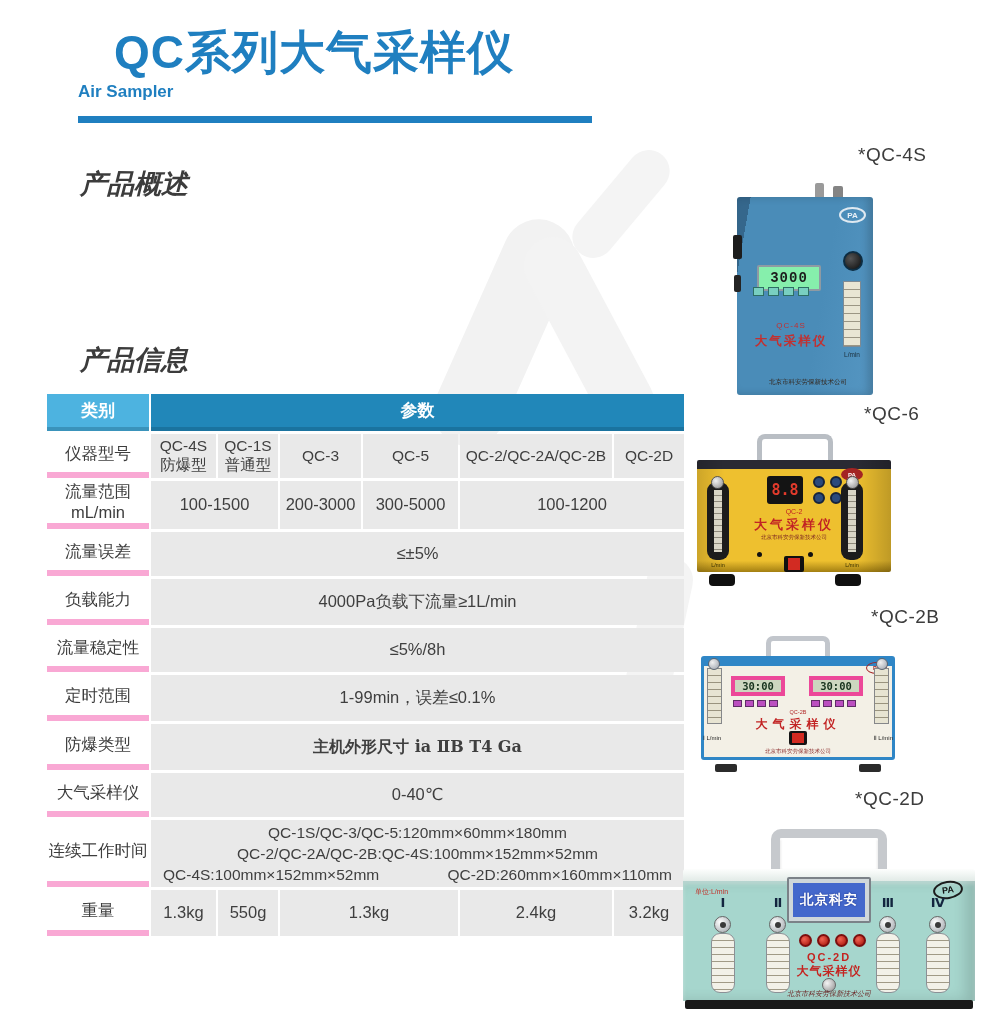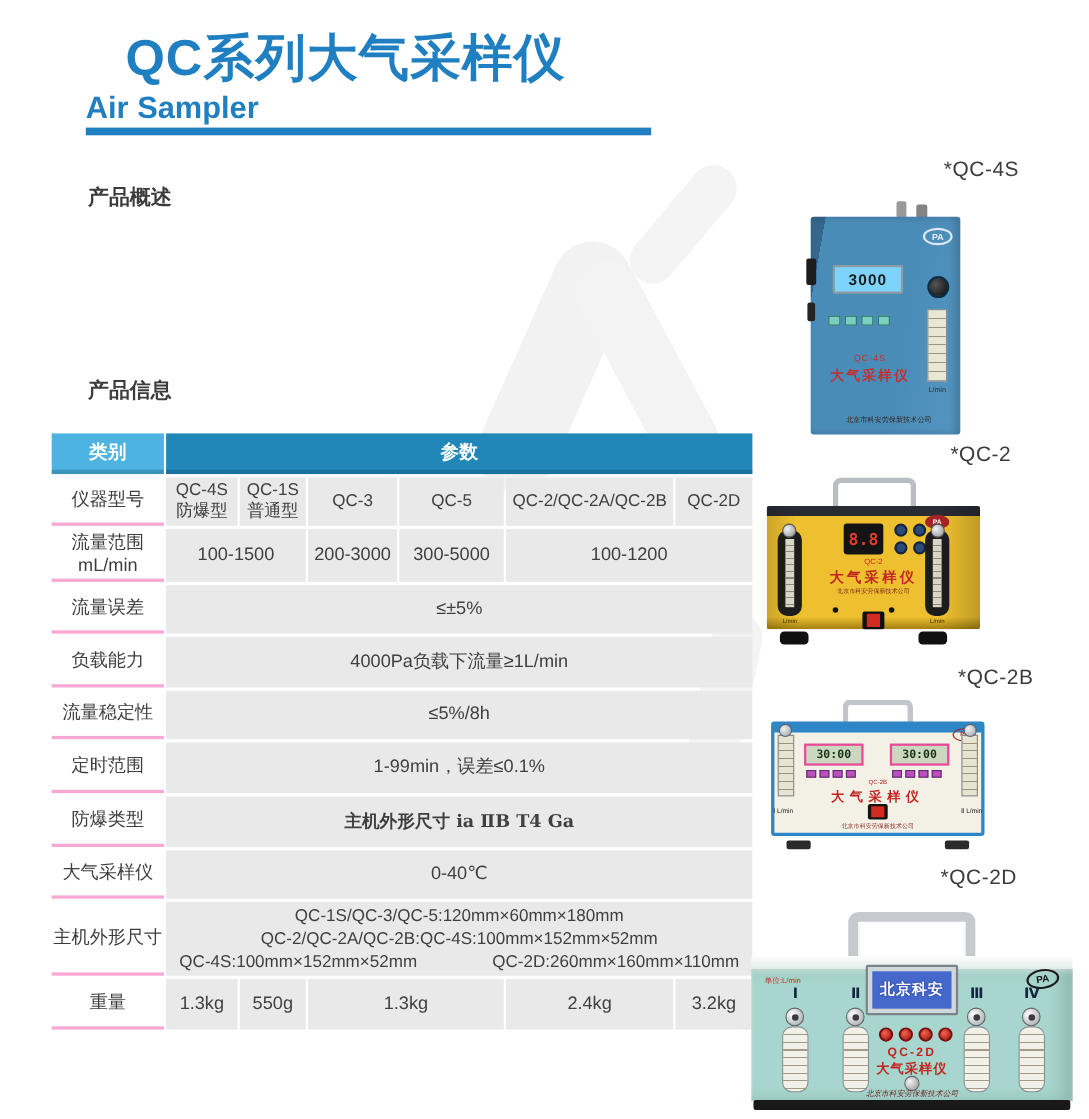--- a/index.html
+++ b/index.html
@@ -7,38 +7,38 @@
         font-family:"Liberation Sans","DejaVu Sans",sans-serif;color:#3f3f3f;}
   
   .wm{position:absolute;background:#f2f2f2;border-radius:40px;z-index:0;}
   .wm-a{left:468px;top:212px;width:72px;height:242px;transform:rotate(24deg);}
   .wm-b{left:560px;top:228px;width:58px;height:212px;transform:rotate(-28deg);background:#f3f3f3;}
   .wm-c{left:636px;top:556px;width:46px;height:152px;transform:rotate(12deg);background:#f4f4f4;}
   .wm-d{left:600px;top:140px;width:42px;height:128px;transform:rotate(40deg);background:#f4f4f4;}
   .z{position:relative;z-index:1;}
   
   .title{position:absolute;left:78px;top:22px;font-size:46px;font-weight:800;color:#1f7fc0;letter-spacing:1px;margin-left:36px;}
-  .subtitle{position:absolute;left:78px;top:82px;font-size:28px;font-weight:800;color:#1f7fc0;text-align:right;}
+  .subtitle{position:absolute;left:78px;top:82px;font-size:17px;font-weight:800;color:#1f7fc0;text-align:right;}
   .rule{position:absolute;left:78px;top:116px;width:514px;height:7px;background:#1f7fc0;}
-  .sec-h{position:absolute;left:80px;font-size:19px;font-weight:700;color:#3c3c3c;}
+  .sec-h{position:absolute;left:80px;font-size:27px;font-weight:700;color:#3c3c3c;font-style:italic;}
   .h-overview{top:166px;}
   .h-info{top:342px;}
   .para{position:absolute;left:80px;top:204px;width:588px;font-size:17.5px;line-height:37px;color:#474747;text-align:justify;}
   
   .spec-wrap{position:absolute;left:45px;top:391px;width:625px;}
   table.spec{border-collapse:separate;border-spacing:2px 3px;table-layout:fixed;width:625px;}
   col.c0{width:102px}col.c1{width:65px}col.c2{width:60px}col.c3{width:81px}
   col.c4{width:95px}col.c5{width:152px}col.c6{width:70px}
   .spec td,.spec th{padding:0;vertical-align:middle;text-align:center;font-weight:normal;}
   .spec thead th{height:33px;color:#fff;font-size:17px;font-weight:700;
                  border-bottom:4px solid rgba(9,64,92,0.28);}
   .th-cat{background:#4db3e0;}
   .th-par{background:#2187b9;}
   .spec td.lbl{background:#fff;color:#3d3d3d;font-size:16.5px;font-weight:500;
-               border-bottom:3px solid #f9a8d4;white-space:pre-line;line-height:1.25;}
+               border-bottom:6px solid #f9a8d4;white-space:pre-line;line-height:1.25;}
   .spec td.val{background:#e9e9e9;color:#3f3f3f;font-size:16.5px;white-space:pre-line;line-height:1.2;}
   .spec td.serif{font-family:"DejaVu Serif","Liberation Serif",serif;font-weight:700;font-size:16px;}
   tr.row-model{height:44px}tr.row-model td.val{font-size:15.5px;}
   tr.row-flow-range{height:48px}
   tr.row-flow-error{height:44px}tr.row-load{height:46px}tr.row-stability{height:44px}
   tr.row-timing{height:46px}tr.row-runtime{height:44px}tr.row-explosion{height:46px}
   tr.row-temp{height:44px}tr.row-weight{height:46px}
   tr.row-dims{height:66px}
   tr.row-dims td.val{font-size:15.5px;padding:2px 6px;}
   .dim-line{line-height:21px;}
@@ -52,23 +52,23 @@
   .d-qc4s{left:731px;top:183px;width:148px;height:212px;}
   .q4-noz1{left:84px;top:0;width:9px;height:18px;background:#9a9a9a;border-radius:2px;}
   .q4-noz2{left:102px;top:3px;width:10px;height:15px;background:#848484;border-radius:2px;}
   .q4-body{left:6px;top:14px;width:136px;height:198px;border-radius:3px;
            background:linear-gradient(100deg,#35678c 0 8%,#4a8cb8 8% 60%,#5596c2);
            box-shadow:inset -5px 0 8px rgba(0,0,0,.18);}
   .q4-tab1{left:2px;top:52px;width:9px;height:24px;background:#1d1d1d;border-radius:2px;}
   .q4-tab2{left:3px;top:92px;width:7px;height:17px;background:#242424;border-radius:2px;}
   .q4-pa{top:24px;right:13px;width:27px;height:16px;border:2px solid #dfe9f1;border-radius:50%;
          color:#eaf1f7;font-size:8px;font-weight:700;display:flex;align-items:center;justify-content:center;}
-  .q4-lcd{top:58px;left:26px;width:64px;height:26px;background:#7dd3fc;border:2px solid #8f9aa3;border-radius:2px;
+  .q4-lcd{top:82px;left:26px;width:64px;height:26px;background:#86efac;border:2px solid #8f9aa3;border-radius:2px;
           display:flex;align-items:center;justify-content:center;
-          font-family:Liberation Sans, sans-serif;font-size:14px;font-weight:700;color:#1c1c1c;letter-spacing:1px;}
+          font-family:Liberation Mono, monospace;font-size:14px;font-weight:700;color:#1c1c1c;letter-spacing:1px;}
   .q4-knob{top:68px;right:16px;width:20px;height:20px;border-radius:50%;
            background:radial-gradient(circle at 35% 35%,#555,#0c0c0c);border:2px solid #0d2d42;}
   .q4-btns{top:104px;left:22px;display:flex;gap:4px;}
   .q4-btns i{position:static;display:block;width:11px;height:9px;background:#79cfc0;border:1px solid #2e6e64;}
   .q4-meter{top:98px;right:18px;width:18px;height:66px;background:#e9e6d4;border:1px solid #7d8a94;
             background-image:repeating-linear-gradient(to bottom,transparent 0 7px,#9b9684 7px 8px);}
   .q4-lmin{top:168px;right:8px;width:38px;text-align:center;font-size:6.5px;color:#1c2f3c;}
   .q4-model{top:138px;left:30px;width:60px;text-align:center;font-size:8px;color:#c23030;letter-spacing:1px;}
   .q4-name{top:150px;left:16px;width:88px;text-align:center;font-size:12.5px;font-weight:700;color:#c23030;letter-spacing:2px;}
   .q4-co{bottom:8px;left:10px;right:4px;text-align:center;font-size:6.5px;color:#33241a;}
@@ -101,21 +101,21 @@
   .q2-sw{left:87px;top:122px;width:20px;height:16px;background:#101010;border-radius:2px;}
   .q2-sw i{left:4px;top:2px;width:12px;height:12px;background:#d22b22;}
   .q2-footL{left:12px;bottom:0;width:26px;height:12px;background:#101010;border-radius:4px;}
   .q2-footR{right:12px;bottom:0;width:26px;height:12px;background:#101010;border-radius:4px;}
   
   .d-qc2b{left:697px;top:636px;width:202px;height:136px;}
   .b-handle{left:69px;top:0;width:64px;height:24px;border:5px solid #c2c6cc;border-bottom:none;border-radius:7px 7px 0 0;}
   .b-body{left:4px;top:20px;width:194px;height:104px;background:#f3f0e6;border:3px solid #2f86c6;border-top:10px solid #2f86c6;border-radius:3px;}
   .b-pa{top:26px;right:12px;width:21px;height:12px;border:1px solid #a32424;border-radius:50%;color:#a32424;
         font-size:5.5px;font-weight:700;display:flex;align-items:center;justify-content:center;}
-  .b-lcd{top:40px;width:54px;height:20px;background:#ccd7bf;border:2px solid #ec4899;
+  .b-lcd{top:40px;width:54px;height:20px;background:#ccd7bf;border:4px solid #ec4899;
          display:flex;align-items:center;justify-content:center;
          font-family:"DejaVu Sans Mono",monospace;font-size:10.5px;font-weight:700;color:#17331d;}
   .b-lcdL{left:34px}.b-lcdR{left:112px}
   .b-btns{top:64px;display:flex;gap:3px;}
   .b-btnsL{left:36px}.b-btnsR{left:114px}
   .b-btns i{position:static;display:block;width:9px;height:7px;background:#bb4fc0;border:1px solid #5e2d66;}
   .b-meterL{left:10px;top:32px;width:15px;height:56px;background:#e7e4d2;border:1px solid #85878a;
             background-image:repeating-linear-gradient(to bottom,transparent 0 6px,#99937e 6px 7px);}
   .b-meterR{right:10px;top:32px;width:15px;height:56px;background:#e7e4d2;border:1px solid #85878a;
             background-image:repeating-linear-gradient(to bottom,transparent 0 6px,#99937e 6px 7px);}
@@ -232,37 +232,37 @@
           </tr>
           <tr class="row-explosion">
             <td class="lbl">防爆类型</td>
             <td class="val serif" colspan="6">主机外形尺寸 ia ⅡB T4 Ga</td>
           </tr>
           <tr class="row-temp">
             <td class="lbl">大气采样仪</td>
             <td class="val" colspan="6">0-40℃</td>
           </tr>
           <tr class="row-dims">
-            <td class="lbl">主机外形尺寸</td>
+            <td class="lbl">连续工作时间</td>
             <td class="val" colspan="6"><div class="dim-line">QC-1S/QC-3/QC-5:120mm×60mm×180mm</div><div class="dim-line">QC-2/QC-2A/QC-2B:QC-4S:100mm×152mm×52mm</div><div class="dim-line split"><span>QC-4S:100mm×152mm×52mm</span><span>QC-2D:260mm×160mm×110mm</span></div></td>
           </tr>
           <tr class="row-weight">
             <td class="lbl">重量</td>
             <td class="val" colspan="1">1.3kg</td>
             <td class="val" colspan="1">550g</td>
             <td class="val" colspan="2">1.3kg</td>
             <td class="val" colspan="1">2.4kg</td>
             <td class="val" colspan="1">3.2kg</td>
           </tr>
         </tbody>
     </table>
   </div>
 
   <div class="ptag z" style="left:858px;top:144px;">*QC-4S</div>
-  <div class="ptag z" style="left:864px;top:403px;">*QC-2</div>
+  <div class="ptag z" style="left:864px;top:403px;">*QC-6</div>
   <div class="ptag z" style="left:871px;top:606px;">*QC-2B</div>
   <div class="ptag z" style="left:855px;top:788px;">*QC-2D</div>
 
   <div class="device d-qc4s z">
     <div class="q4-noz1"></div>
     <div class="q4-noz2"></div>
     <div class="q4-body"></div>
     <div class="q4-tab1"></div>
     <div class="q4-tab2"></div>
     <div class="q4-pa">PA</div>

